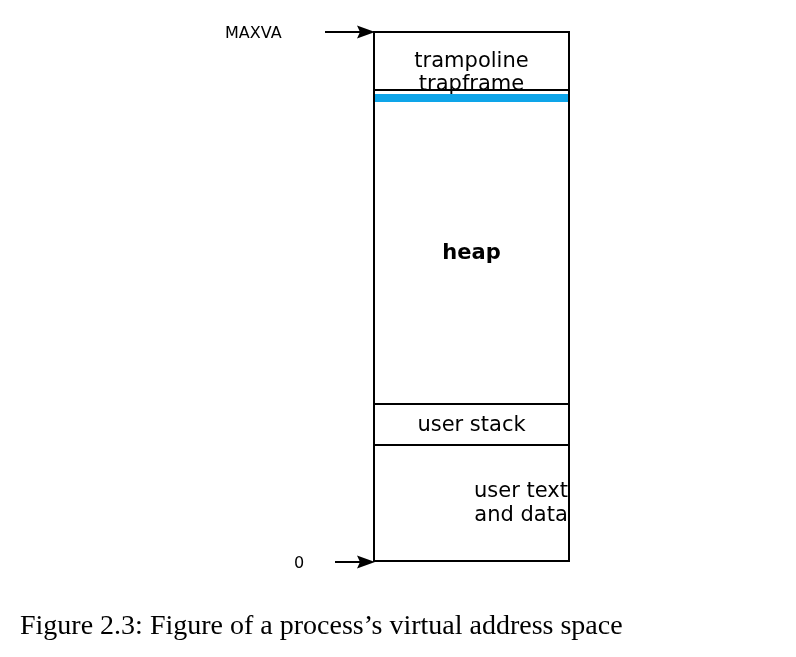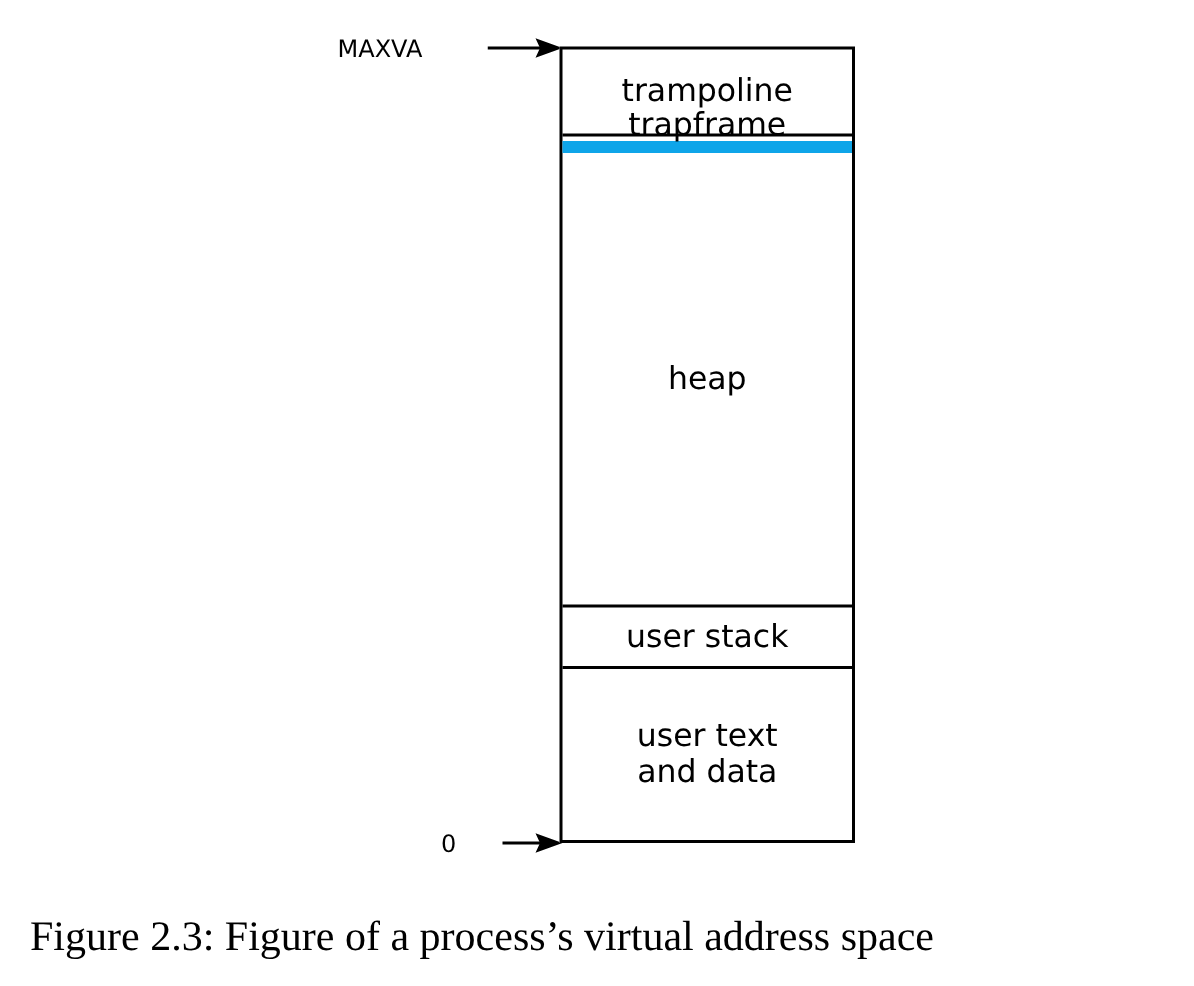--- a/index.html
+++ b/index.html
@@ -59,30 +59,32 @@
   }
   #region-trapframe {
     top: 41px;
     height: 28px;
     border-bottom: 8px solid #0ea5e9;
   }
   #region-heap {
     top: 69px;
     height: 303px;
     border-bottom: 2px solid #000000;
+    font-weight: bold;
   }
   #region-user-stack {
     top: 372px;
     height: 41px;
     border-bottom: 2px solid #000000;
     text-align: right;
   }
   #region-user-text-data {
     top: 413px;
     height: 114px;
+    justify-content: flex-end;
   }
 
   .region-label {
     display: block;
     white-space: pre-line;
   }
 
   
   .axis-annotation {
     position: absolute;

